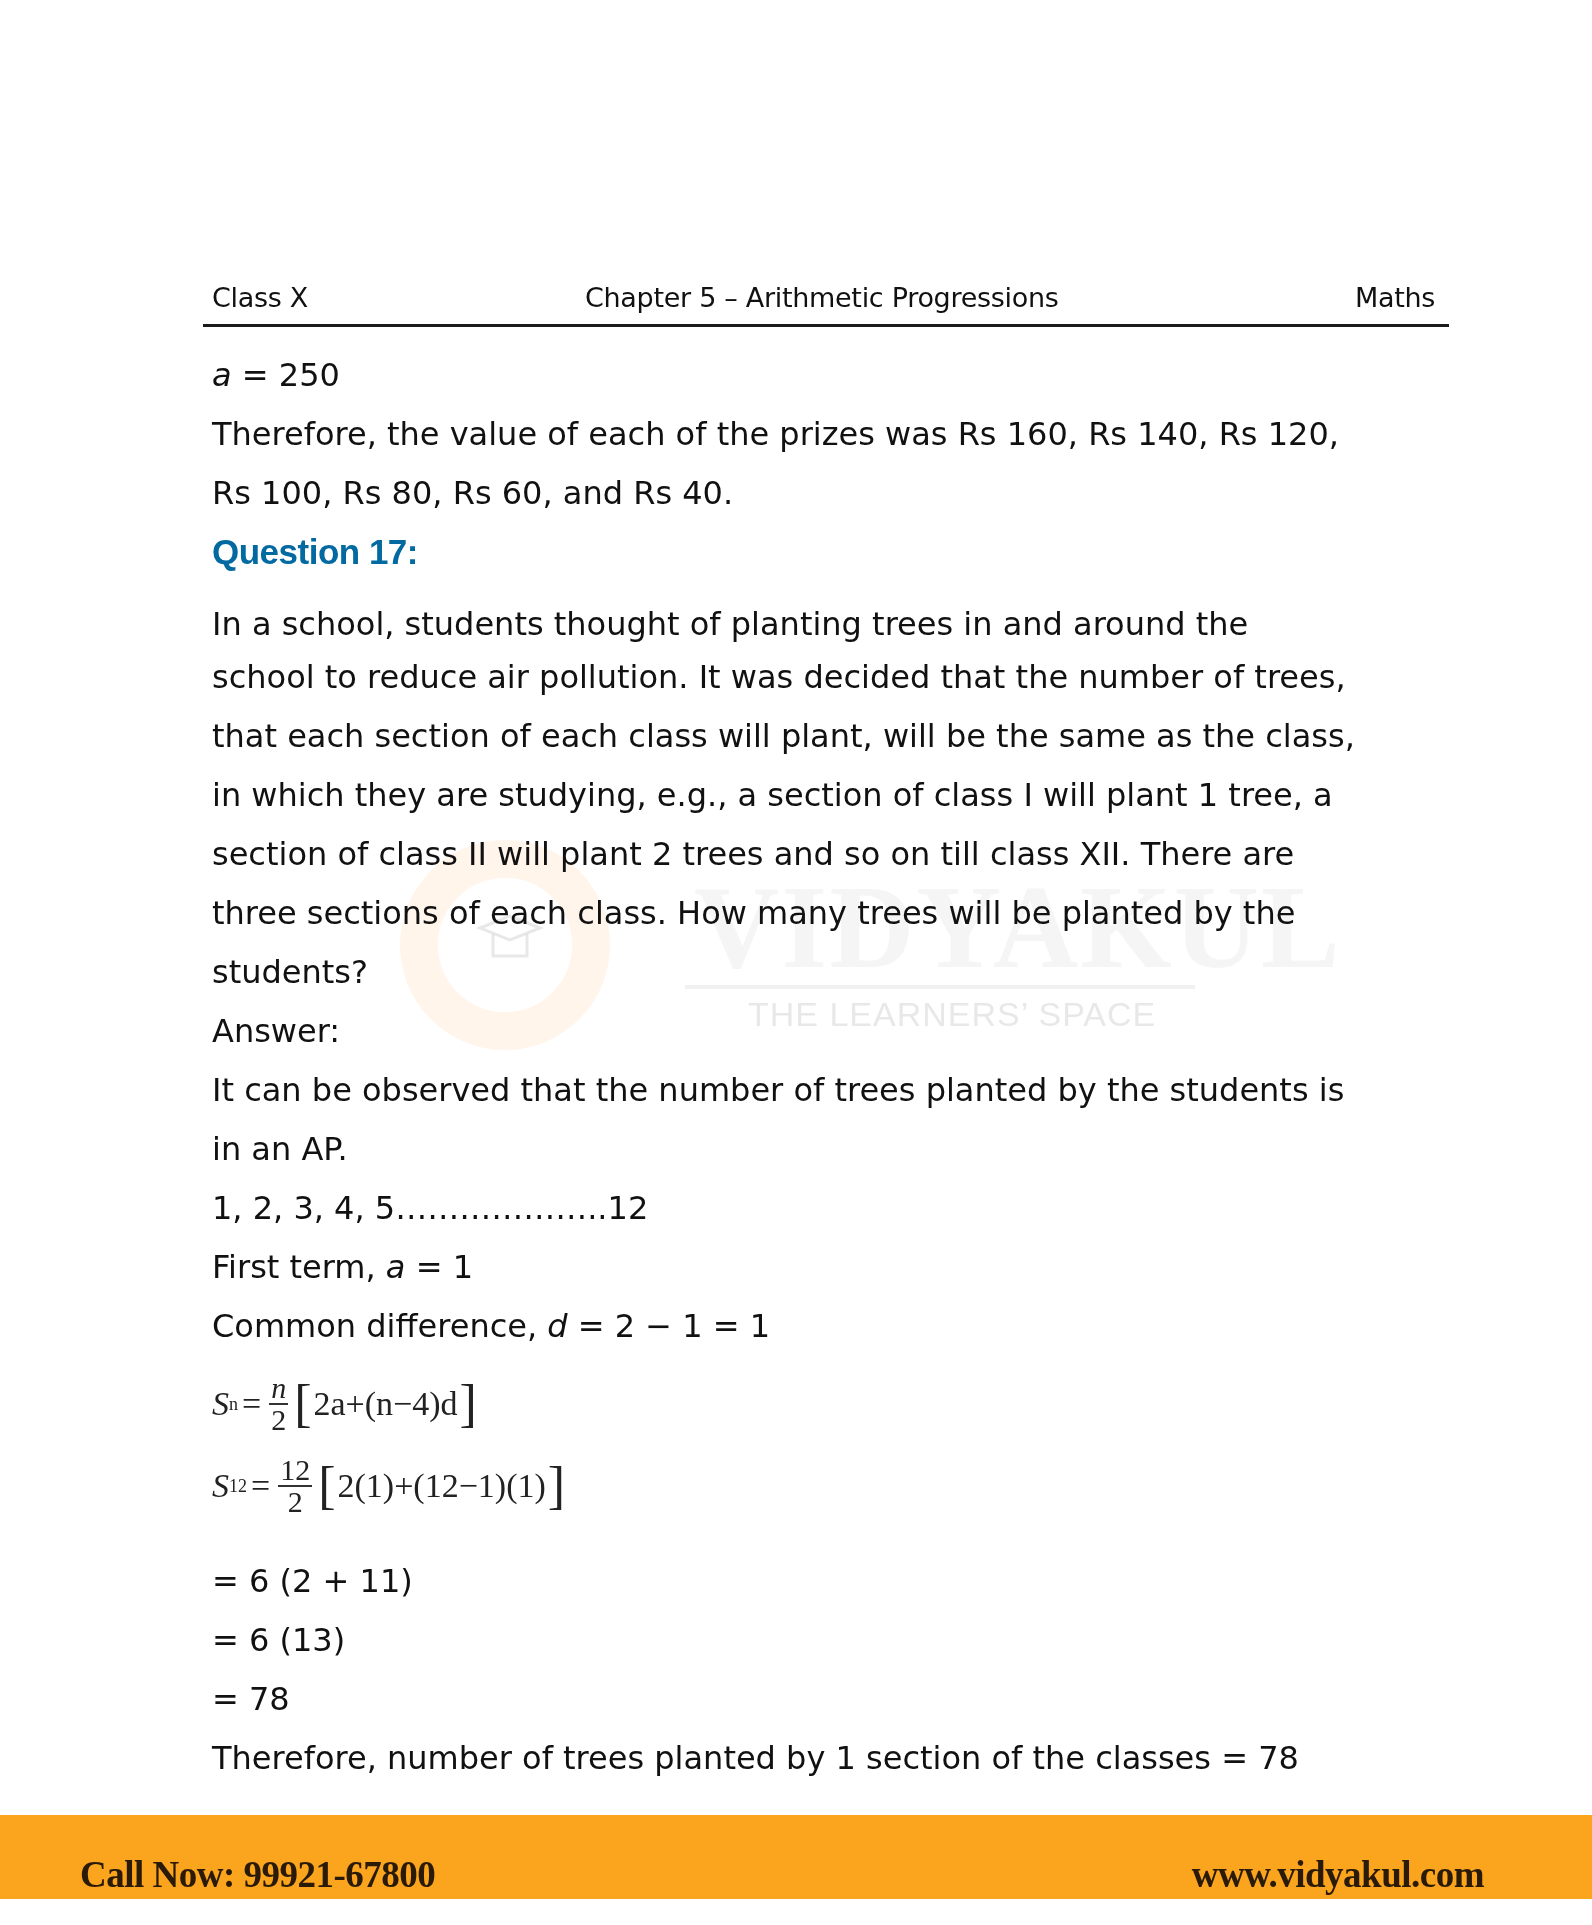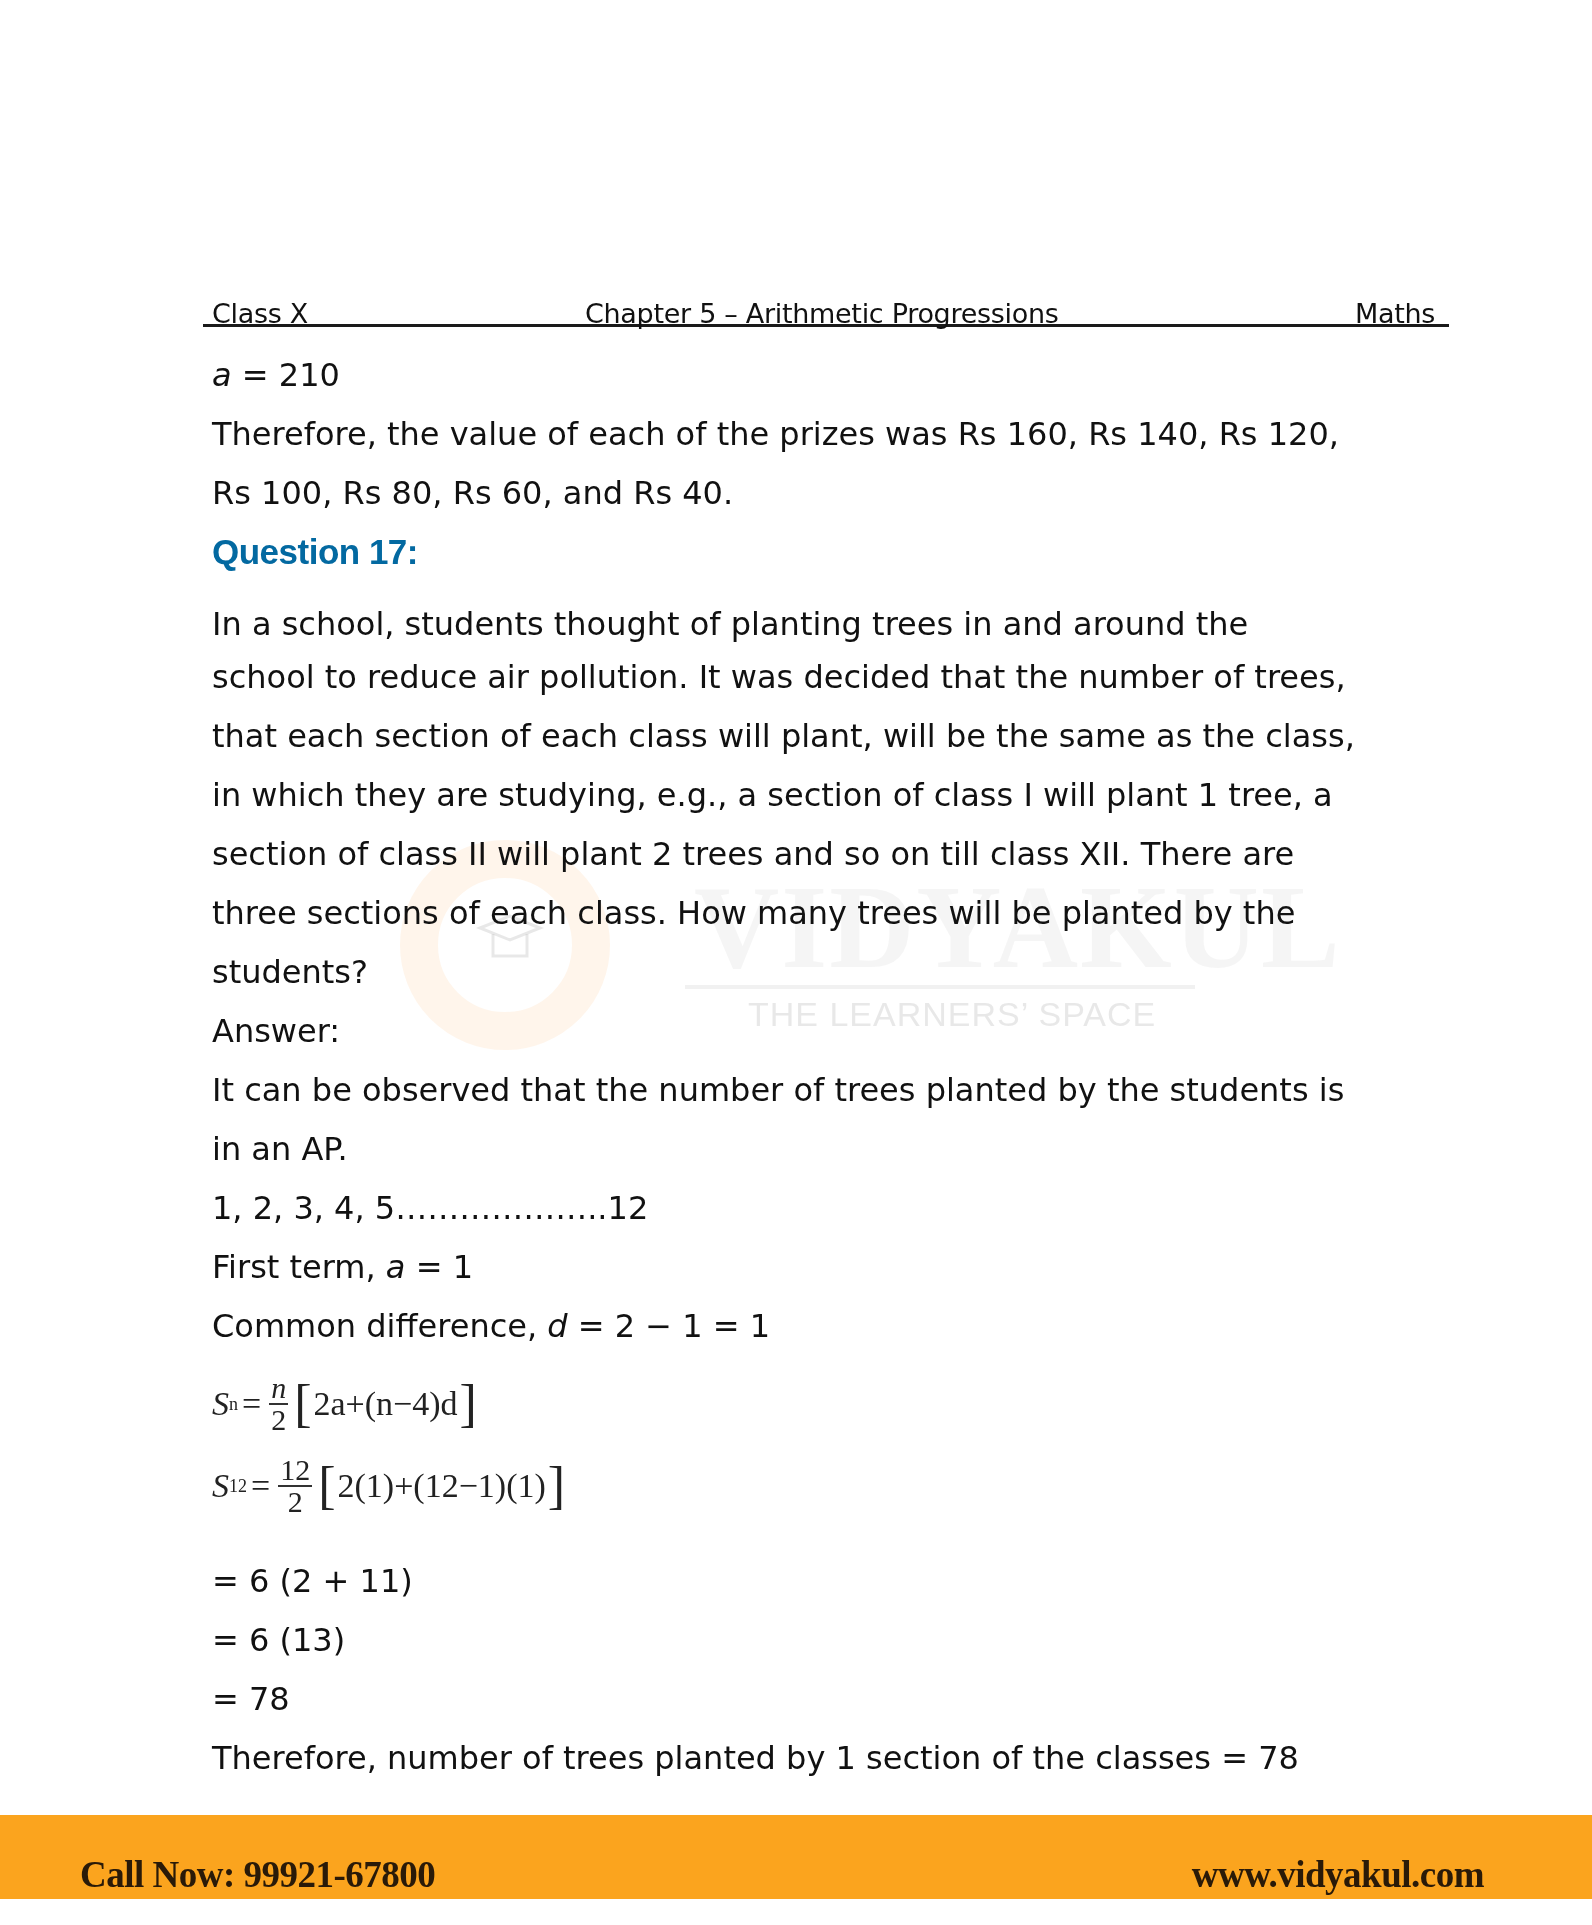--- a/index.html
+++ b/index.html
@@ -7,21 +7,21 @@
     width: 1592px; height: 1925px; position: relative; overflow: hidden;
     background: #ffffff; color: #111111;
     font-family: "DejaVu Sans", sans-serif;
   }
   .header {
     position: absolute; left: 203px; top: 270px; width: 1246px; height: 54px;
     border-bottom: 3px solid #1a1a1a;
   }
   .header span {
     position: absolute; top: 12px; font-size: 27px; color: #111;
-    font-family: "DejaVu Sans", sans-serif; letter-spacing: -0.3px; margin-top: 16px;
+    font-family: "DejaVu Sans", sans-serif; letter-spacing: -0.3px;
   }
   .h-left { left: 9px; }
   .h-center { left: 382px; }
   .h-right { right: 14px; }
 
   .content { position: absolute; left: 212px; top: 355px; width: 1180px; }
   .line {
     position: absolute; left: 0; white-space: nowrap;
     font-size: 32px; line-height: 40px; color: #111;
   }
@@ -86,21 +86,21 @@
   <svg style="position:absolute;left:75px;top:80px" width="70" height="60">
     <path d="M5 18 L35 6 L65 18 L35 30 Z" fill="none" stroke="rgba(190,190,190,0.35)" stroke-width="3"></path>
     <path d="M18 24 L18 46 L52 46 L52 24" fill="none" stroke="rgba(190,190,190,0.35)" stroke-width="3"></path>
   </svg>
   <div class="wm-text">VIDYAKUL</div>
   <div class="wm-rule"></div>
   <div class="wm-sub">THE LEARNERS’ SPACE</div>
 </div>
 
 <div class="content">
-  <div class="line" style="top:0px"><i>a</i><span> = 210</span></div>
+  <div class="line" style="top:0px"><i>a</i><span> = 250</span></div>
   <div class="line" style="top:59px">Therefore, the value of each of the prizes was Rs 160, Rs 140, Rs 120,</div>
   <div class="line" style="top:118px">Rs 100, Rs 80, Rs 60, and Rs 40.</div>
 
   <div class="q-heading" style="top:177px">Question 17:</div>
 
   <div class="line" style="top:249px">In a school, students thought of planting trees in and around the</div>
   <div class="line" style="top:302px">school to reduce air pollution. It was decided that the number of trees,</div>
   <div class="line" style="top:361px">that each section of each class will plant, will be the same as the class,</div>
   <div class="line" style="top:420px">in which they are studying, e.g., a section of class I will plant 1 tree, a</div>
   <div class="line" style="top:479px">section of class II will plant 2 trees and so on till class XII. There are</div>

